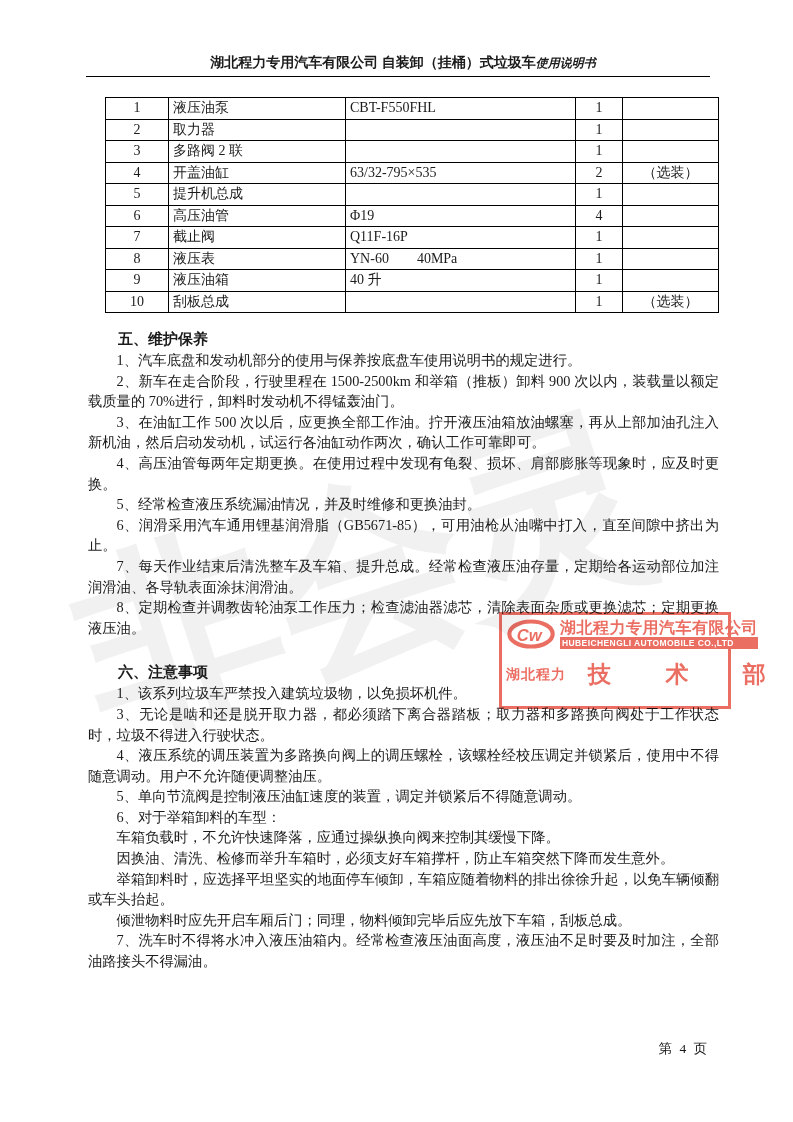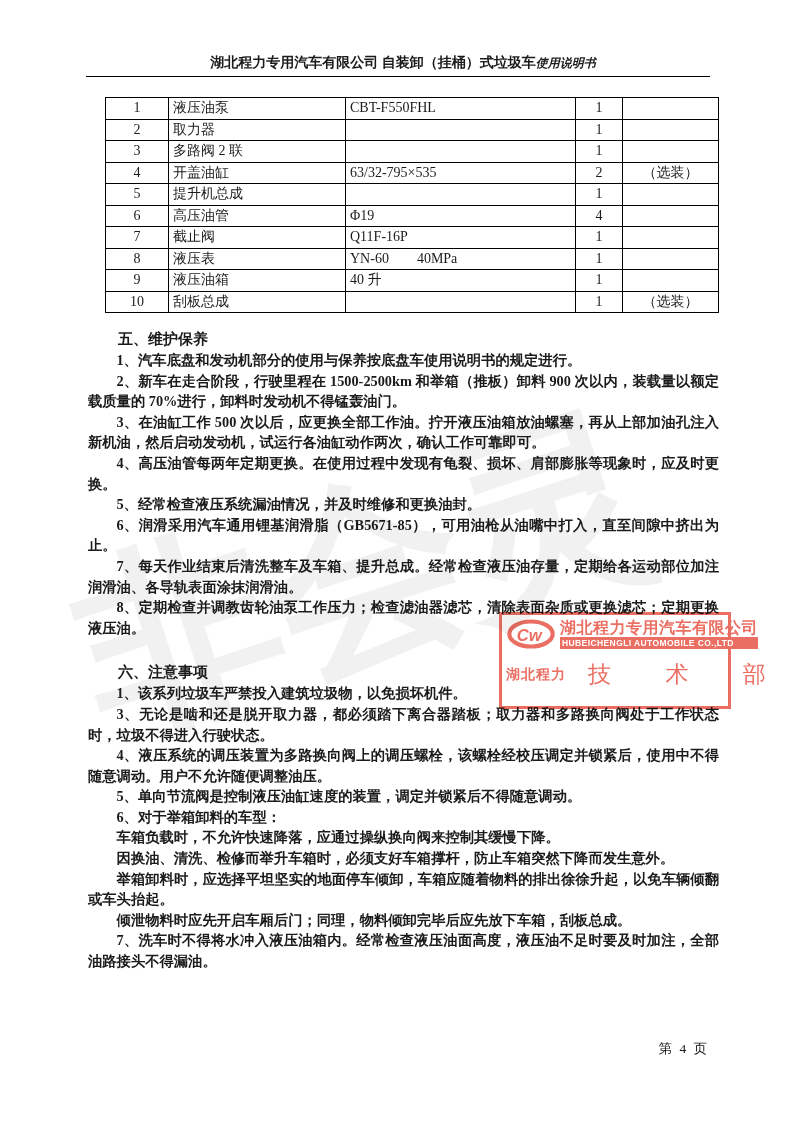--- a/index.html
+++ b/index.html
@@ -38,21 +38,21 @@
   td.c-no, td.c-qty, td.c-remark { text-align: center; }
   td.c-name, td.c-spec { text-align: left; padding-left: 9px; }
 
   
   .content {
     position: absolute; left: 88px; top: 328px; width: 631px;
     font-size: 14.3px; line-height: 20.6px; text-align: justify;
     z-index: 1;
   }
   .sec-heading { font-weight: bold; font-size: 15px; text-indent: 2em; line-height: 22px; }
-  .para { margin: 0; text-indent: 2em; font-weight: bold; }
+  .para { margin: 0; text-indent: 2em; }
   .section + .section { margin-top: 23px; }
 
   
   .watermark { position: absolute; z-index: 0; pointer-events: none; }
   .wm-char {
     position: absolute; font-size: 200px; color: rgba(60,60,60,0.07);
     font-weight: bold; transform: rotate(-18deg);
     font-family: "Liberation Serif", "DejaVu Serif", serif;
   }
   .wm-0 { left: 80px;  top: 500px; }
@@ -80,21 +80,21 @@
     font-size: 8.5px; font-weight: bold; letter-spacing: 0.4px;
     padding: 1px 2px; line-height: 10px; white-space: nowrap;
     font-family: "Liberation Sans", "DejaVu Sans", sans-serif;
   }
   .stamp-bottom {
     display: flex; align-items: center; margin-top: 9px;
     font-family: "Liberation Sans", "DejaVu Sans", sans-serif;
   }
   .stamp-sub { font-size: 14px; font-weight: bold; letter-spacing: 1px; white-space: nowrap; }
   .stamp-dept {
-    font-size: 23px; font-weight: normal; letter-spacing: 24px;
+    font-size: 23px; font-weight: bold; letter-spacing: 24px;
     margin-left: 22px; white-space: nowrap;
   }
 
   
   .footer {
     position: absolute; right: 84px; top: 1040px;
     font-size: 13.5px; letter-spacing: 2px;
   }
 </style>
 </head>

